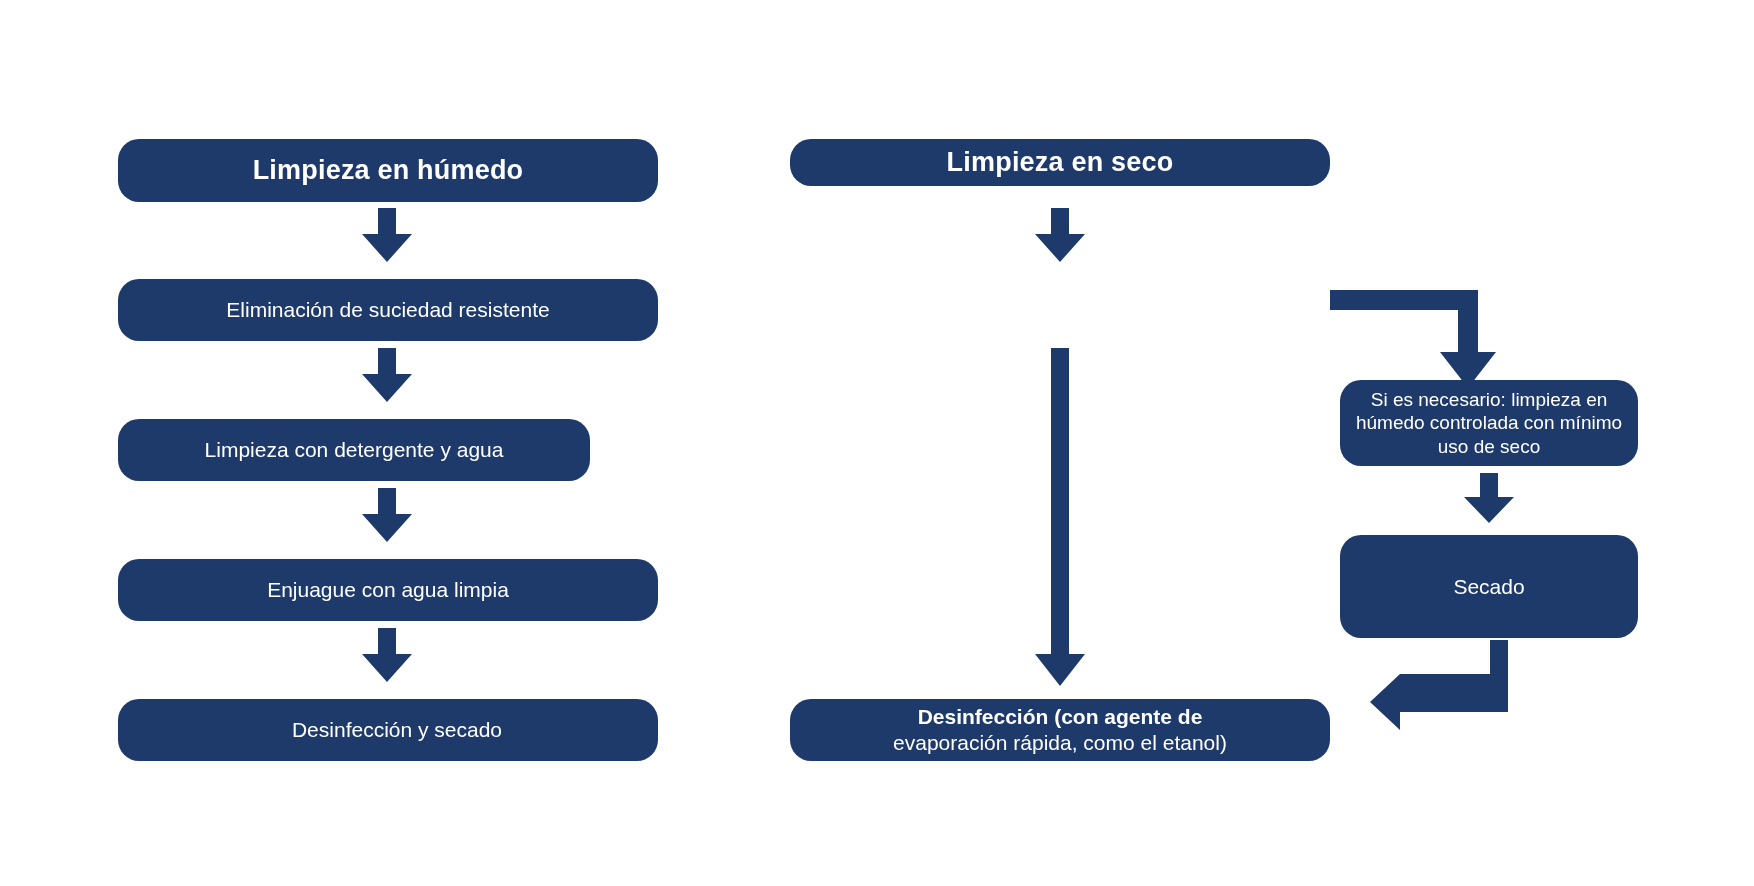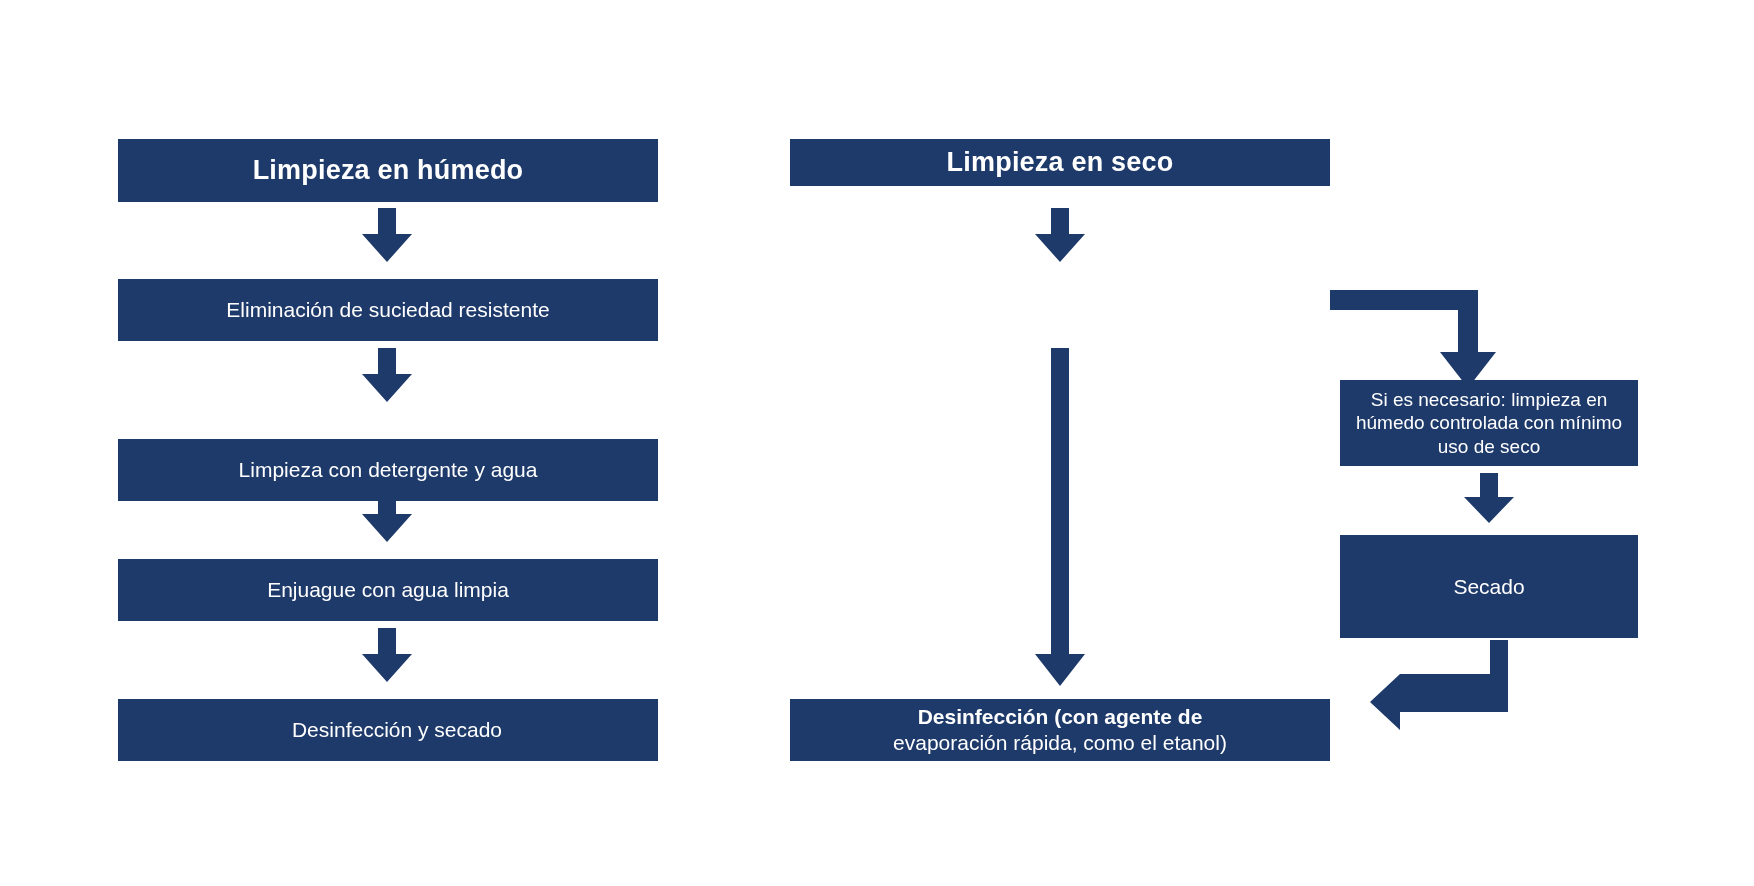--- a/index.html
+++ b/index.html
@@ -19,20 +19,21 @@
     position: absolute;
     background: #1e3a6a;
     color: #ffffff;
     display: flex;
     align-items: center;
     justify-content: center;
     text-align: center;
     box-sizing: border-box;
     padding: 2px 10px;
     line-height: 1.22;
+    border-radius: 21px;
   }
   .box.header {
     font-size: 27px;
     font-weight: bold;
     letter-spacing: 0.2px;
   }
   .box.step {
     font-size: 21px;
     font-weight: normal;
   }
@@ -62,21 +63,21 @@
   </div>
 
   <div class="box step" style="left:118px; top:279px; width:540px; height:62px;">Eliminación de suciedad resistente</div>
 
   <div class="arrow" style="left:355px; top:348px;">
     <svg width="64" height="56" viewBox="0 0 64 56" aria-hidden="true">
       <polygon points="23,0 41,0 41,26 57,26 32,54 7,26 23,26" fill="#1e3a6a"></polygon>
     </svg>
   </div>
 
-  <div class="box step" style="left:118px; top:419px; width:540px; height:62px;margin-top:20px;">Limpieza con detergente y agua</div>
+  <div class="box step" style="left:118px; top:419px; width:472px; height:62px;">Limpieza con detergente y agua</div>
 
   <div class="arrow" style="left:355px; top:488px;">
     <svg width="64" height="56" viewBox="0 0 64 56" aria-hidden="true">
       <polygon points="23,0 41,0 41,26 57,26 32,54 7,26 23,26" fill="#1e3a6a"></polygon>
     </svg>
   </div>
 
   <div class="box step" style="left:118px; top:559px; width:540px; height:62px;">Enjuague con agua limpia</div>
 
   <div class="arrow" style="left:355px; top:628px;">

